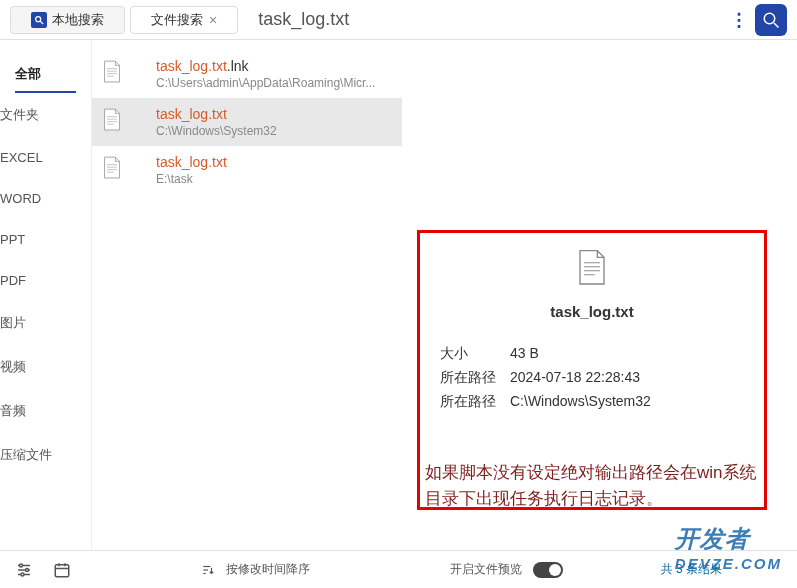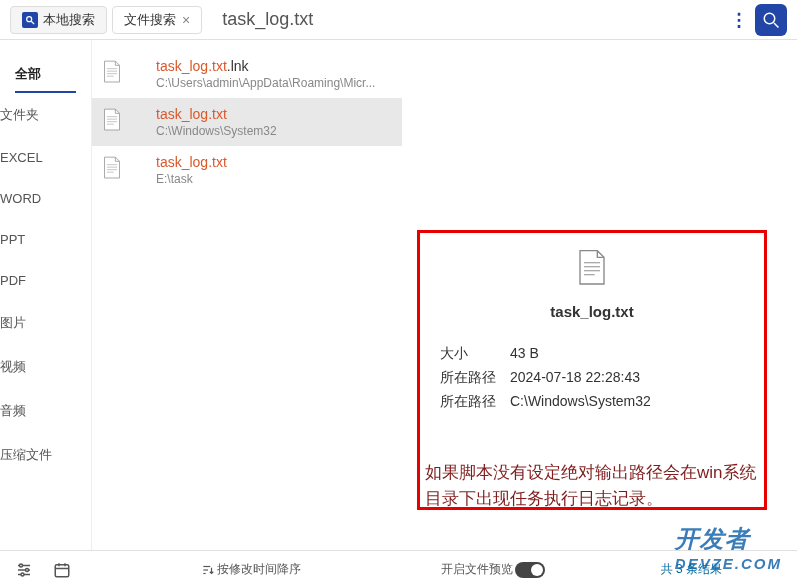--- a/index.html
+++ b/index.html
@@ -1,19 +1,19 @@
 <!DOCTYPE html>
 <html><head>
   <meta charset="utf-8">
   <style>
     * { margin: 0; padding: 0; box-sizing: border-box; }
     body { font-family: "Microsoft YaHei", sans-serif; font-size: 13px; color: #333; background: #fff; width: 797px; height: 588px; overflow: hidden; position: relative; }
     
     .header { display: flex; align-items: center; height: 40px; padding: 0 10px; border-bottom: 1px solid #e0e0e0; }
-    .tab { display: flex; align-items: center; padding: 4px 11px; border: 1px solid #ddd; border-radius: 4px; margin-right: 5px; font-size: 13px; cursor: pointer; background: #fff; }
+    .tab { display: flex; align-items: center; padding: 4px 20px; border: 1px solid #ddd; border-radius: 4px; margin-right: 5px; font-size: 13px; cursor: pointer; background: #fff; }
     .tab.active { background: #f5f5f5; }
     .tab .icon-sq { width: 16px; height: 16px; background: #2146a8; border-radius: 2px; margin-right: 5px; display: inline-flex; align-items: center; justify-content: center; }
     .tab .icon-sq svg { width: 10px; height: 10px; fill: #fff; }
     .tab .close { margin-left: 6px; color: #888; font-size: 14px; }
     .title-text { margin-left: 15px; font-size: 18px; color: #555; }
     .header-actions { margin-left: auto; display: flex; align-items: center; gap: 6px; }
     .more-btn { width: 20px; text-align: center; color: #2146a8; font-size: 18px; font-weight: bold; cursor: pointer; }
     .search-btn { width: 32px; height: 32px; background: #2146a8; border-radius: 6px; display: flex; align-items: center; justify-content: center; cursor: pointer; }
     .search-btn svg { width: 18px; height: 18px; fill: none; stroke: #fff; stroke-width: 2; }
 
@@ -40,21 +40,21 @@
     .prop-label { width: 70px; color: #333; }
     .prop-val { color: #333; }
 
     .annotation { position: absolute; top: 460px; left: 425px; right: 30px; font-size: 17px; color: #7f1d1d; line-height: 1.5; }
 
     .watermark { position: absolute; right: 15px; bottom: 16px; font-size: 24px; color: #3a7db8; font-style: italic; font-weight: bold; letter-spacing: 1px; }
     .watermark .sub { font-size: 15px; display: block; text-align: left; letter-spacing: 2px; }
 
     .footer { position: absolute; bottom: 0; left: 0; right: 0; height: 38px; border-top: 1px solid #e0e0e0; display: flex; align-items: center; padding: 0 15px; font-size: 12px; color: #555; gap: 20px; }
     .footer-icon { width: 18px; height: 18px; cursor: pointer; }
-    .footer-item { display: flex; align-items: center; gap: 2px; cursor: pointer; }
+    .footer-item { display: flex; align-items: center; gap: 11px; cursor: pointer; }
     .sort-item { margin-left: 110px; }
     .preview-toggle { margin-left: 120px; }
     .toggle { width: 30px; height: 16px; background: #444; border-radius: 8px; position: relative; }
     .toggle::after { content: ''; position: absolute; right: 2px; top: 2px; width: 12px; height: 12px; background: #fff; border-radius: 50%; }
     .footer-count { margin-left: auto; color: #0369a1; padding-right: 60px; }
   </style>
 </head>
 <body>
 
 <div class="header">

